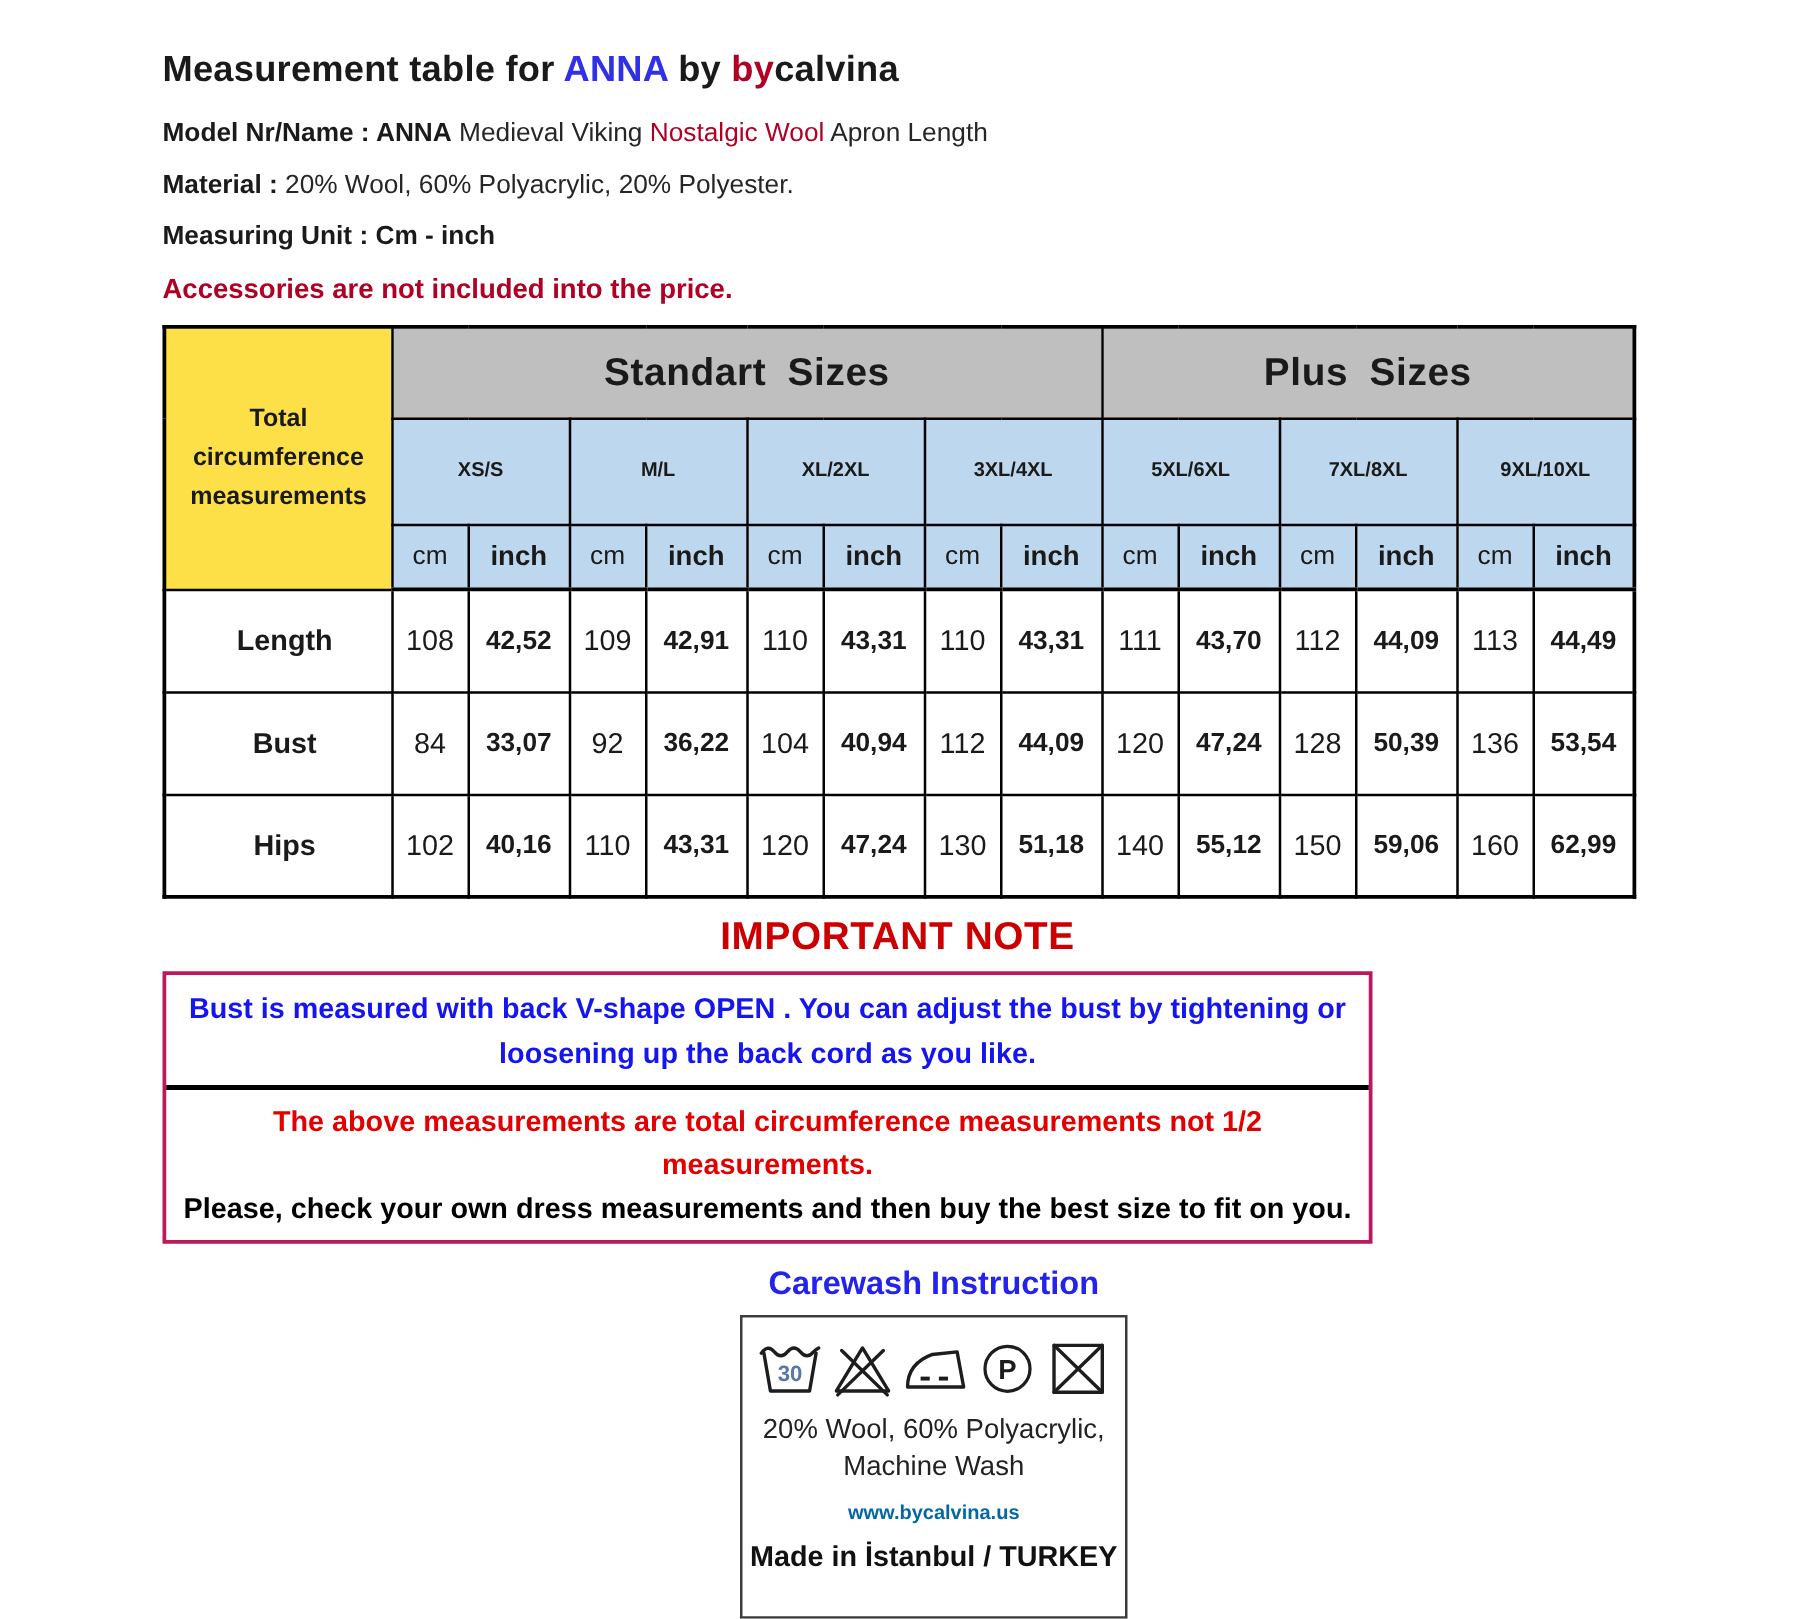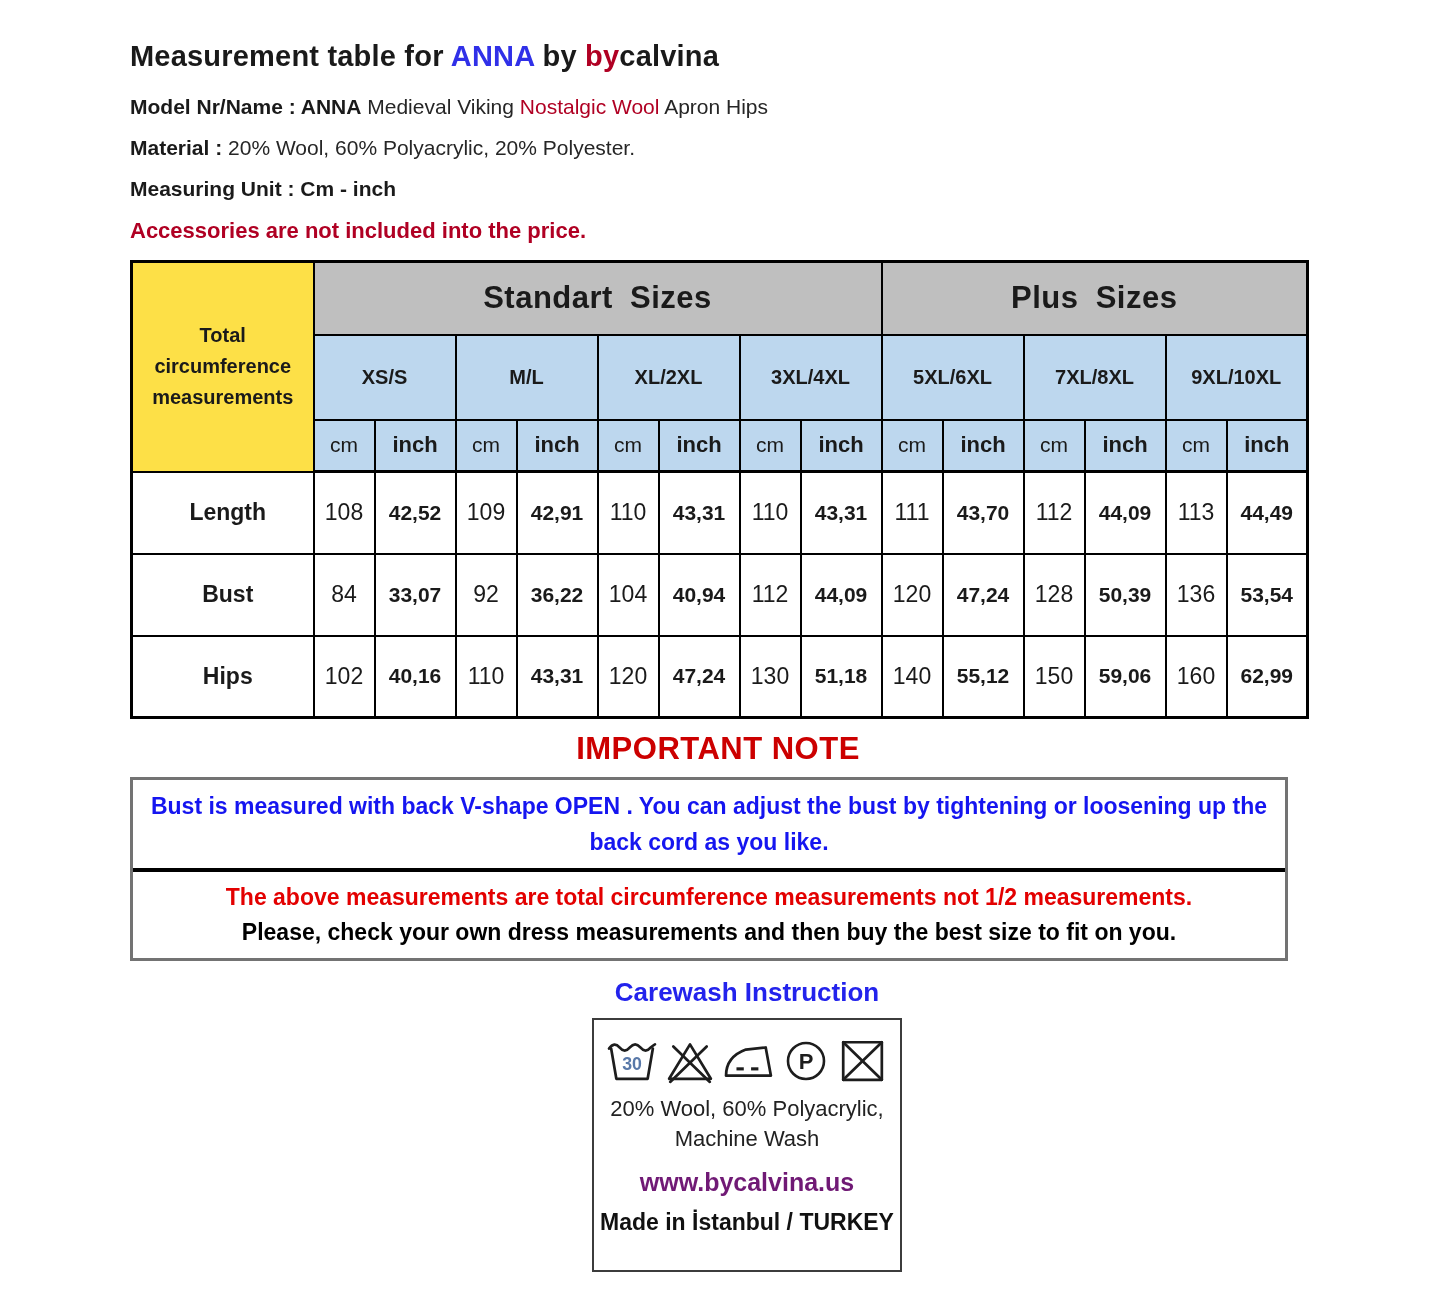--- a/index.html
+++ b/index.html
@@ -28,63 +28,63 @@
   .size-table th, .size-table td {
     border:2px solid #000; text-align:center; vertical-align:middle;
     overflow:hidden;
   }
   .r-group  { height:73px; }
   .r-size   { height:85px; }
   .r-units  { height:52px; }
   .size-table tbody tr { height:82px; }
   .c-corner { background:#fde047; font-size:20px; font-weight:bold; line-height:1.55; padding:0 4px; }
   .c-group  { background:#BFBFBF; font-size:31px; font-weight:bold; word-spacing:8px; letter-spacing:.5px; }
-  .c-size   { background:#BDD7EE; font-size:20px; font-weight:bold; }
+  .c-size   { background:#BDD7EE; font-size:16px; font-weight:bold; }
   .c-cm     { background:#BDD7EE; font-size:21px; font-weight:normal; }
   .c-inch   { background:#BDD7EE; font-size:22px; font-weight:bold; }
   .r-units th { border-bottom:3px solid #000; }
   .c-rowlabel { background:#fff; font-size:23px; font-weight:bold; text-align:left; padding-left:10px; }
   .d-cm   { font-size:23px; font-weight:normal; }
   .d-inch { font-size:21px; font-weight:bold; }
 
   
   .imp-title {
     text-align:center; color:#CC0000; font-weight:bold; font-size:31px;
     margin-top:12px; margin-bottom:10px; letter-spacing:.5px;
   }
-  .note-box { width:1158px; border:3px solid #737373; }
+  .note-box { width:968px; border:3px solid #be185d; }
   .note-section { padding:8px 12px; text-align:center; }
   .note-section + .note-section { border-top:4px solid #000; }
   .blue-note { color:#1515F0; font-weight:bold; font-size:23px; line-height:36px; }
   .red-note  { color:#E30000; font-weight:bold; font-size:23px; line-height:34px; }
   .black-note{ color:#000000;    font-weight:bold; font-size:23px; line-height:36px; }
 
   
   .care-wrap { width:310px; margin-left:462px; margin-top:16px; }
   .care-title {
     text-align:center; color:#2323EC; font-weight:bold; font-size:26px;
     white-space:nowrap; margin-bottom:10px;
   }
   .care-box {
     border:2px solid #3c3c3c; padding:16px 6px 34px 6px; text-align:center;
   }
   .care-icons { display:flex; justify-content:center; align-items:center; gap:2px; margin-bottom:10px; }
   .care-icons svg { display:block; }
   .care-line { font-size:22px; line-height:30px; color:#222; }
-  .care-web  { font-size:25px; font-weight:bold; color:#701a75; margin-top:14px; }
+  .care-web  { font-size:16px; font-weight:bold; color:#0369a1; margin-top:14px; }
   .care-origin { font-size:23px; font-weight:bold; color:#111; margin-top:12px; }
 </style>
 </head>
 <body>
 
 <div class="content">
 
   <h1 class="page-title"><span>Measurement table for </span><span class="t-blue">ANNA</span><span> by </span><span class="t-dred">by</span><span>calvina</span></h1>
 
-  <p class="meta-line"><b>Model Nr/Name : </b><b class="t-dred">ANNA</b><span> Medieval Viking </span><span class="t-dred">Nostalgic Wool</span><span>  Apron Hips</span></p>
+  <p class="meta-line"><b>Model Nr/Name : </b><b class="t-dred">ANNA</b><span> Medieval Viking </span><span class="t-dred">Nostalgic Wool</span><span>  Apron Length</span></p>
 
   <p class="meta-line"><b>Material  : </b><span>20% Wool, 60% Polyacrylic, 20% Polyester.</span></p>
 
   <p class="meta-line"><b>Measuring Unit :  </b><b>Cm  -  inch</b></p>
 
   <p class="accessories">Accessories  are not included into the price.</p>
 
   <table class="size-table">
     <colgroup>
         <col style="width: 182px;">

